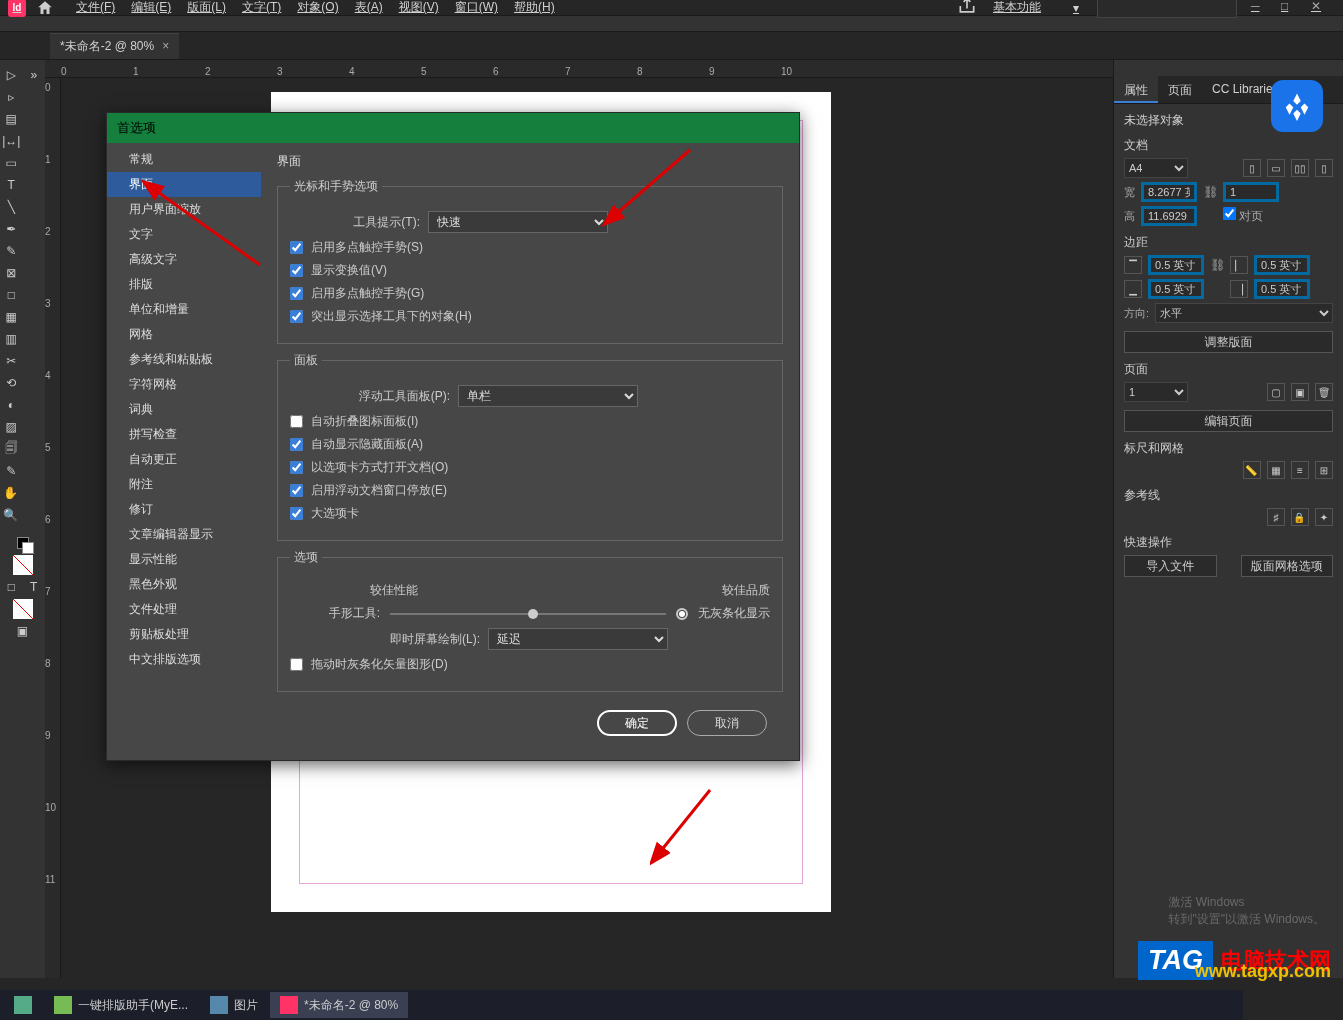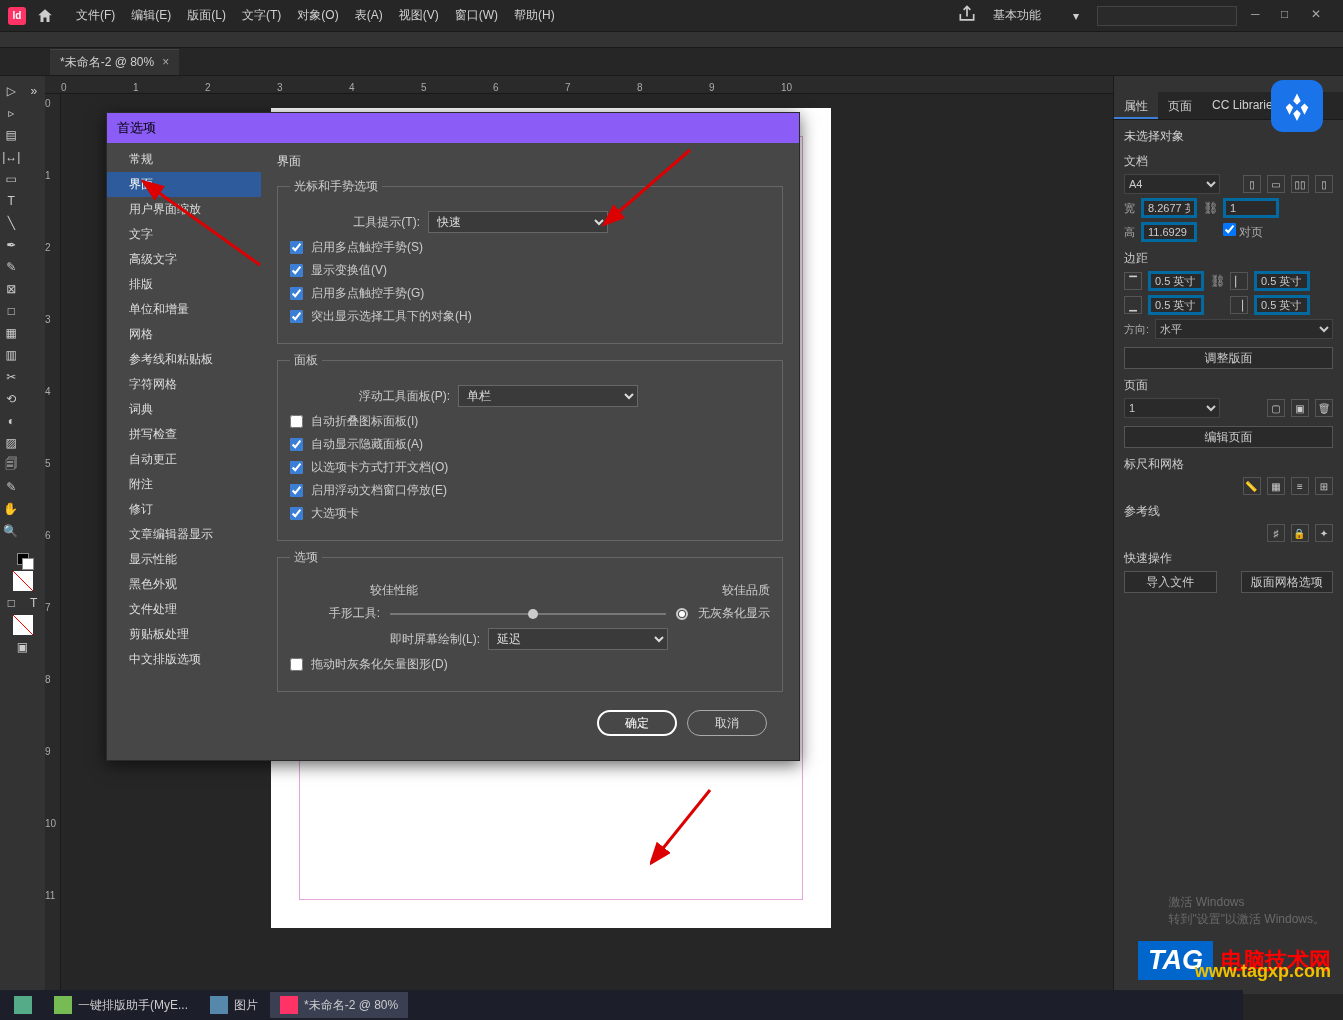--- a/index.html
+++ b/index.html
@@ -1,19 +1,19 @@
 <!DOCTYPE html>
 <html><head>
 <meta charset="utf-8">
 <style>
 * { margin: 0; padding: 0; box-sizing: border-box; font-family: "Microsoft YaHei", sans-serif; font-size: 12px; }
 body { background: #262626; color: #d0d0d0; width: 1343px; height: 1020px; overflow: hidden; position: relative; }
 
 
-.menubar { height: 32px; background: #262626; display: flex; align-items: center; padding: 0 8px; border-bottom: 1px solid #1a1a1a; }
+.menubar { height: 16px; background: #262626; display: flex; align-items: center; padding: 0 8px; border-bottom: 1px solid #1a1a1a; text-decoration: underline; }
 .menubar .logo { width: 18px; height: 18px; background: #ff3366; border-radius: 3px; display: flex; align-items: center; justify-content: center; color: #fff; font-weight: bold; font-size: 10px; margin-right: 10px; }
 .menubar .home { width: 18px; height: 18px; margin-right: 14px; }
 .menubar .item { padding: 0 8px; cursor: pointer; color: #d0d0d0; }
 .menubar .spacer { flex: 1; }
 .menubar .right-icon { width: 20px; margin: 0 6px; }
 .menubar .workspace { margin: 0 10px; display: flex; align-items: center; gap: 28px; }
 .menubar .search { width: 140px; height: 20px; background: #2a2a2a; border: 1px solid #444; margin: 0 8px; }
 .menubar .winbtn { width: 18px; height: 18px; margin: 0 6px; color: #aaa; }
 
 
@@ -42,32 +42,32 @@
 .right-panel { width: 230px; background: #333; border-left: 1px solid #1a1a1a; padding: 0; }
 
 
 .panel-tabs { display: flex; height: 28px; background: #262626; border-bottom:1px solid #1a1a1a;margin-top:16px;}
 .panel-tabs .ptab { padding: 6px 10px; cursor: pointer; }
 .panel-tabs .ptab.active { background: #333; border-bottom:2px solid #3a7fd5; }
 .panel-body { padding: 8px 10px; }
 .panel-body .row { display: flex; align-items: center; margin: 4px 0; gap:6px; }
 .panel-body label { color: #aaa; font-size: 11px; }
 .panel-body input.val { width: 56px; height: 20px; background: #2a2a2a; border: 3px solid #0369a1; color: #ccc; padding: 0 4px; font-size:11px;}
-.panel-body select { background: #2a2a2a; border: 1px solid #444; color: #ccc; height: 20px; width:96px; font-size:11px;}
+.panel-body select { background: #2a2a2a; border: 1px solid #444; color: #ccc; height: 20px; width:64px; font-size:11px;}
 .panel-body .iconsrow { display:flex; gap:6px; margin-left:auto; }
 .panel-body .smallicon { width:18px; height:18px; border:1px solid #555; display:flex; align-items:center; justify-content:center; color:#ccc; font-size:10px;}
 .panel-body h4 { font-size: 12px; color: #ccc; margin: 8px 0 4px; font-weight:normal;}
 .panel-body .widebtn { width: 100%; height: 22px; background: #2a2a2a; border: 1px solid #555; color: #ccc; margin-top:4px; cursor:pointer;}
 .panel-body .half { display:flex; gap:24px; }
 .panel-body .half button { flex:1; height:22px; background:#2a2a2a; border:1px solid #555; color:#ccc; cursor:pointer;}
 .panel-body .chain { width:14px; color:#aaa; text-align:center; }
 
 
 .dialog { position: absolute; left: 106px; top: 112px; width: 694px; background: #474747; border: 1px solid #2a2a2a; box-shadow: 0 4px 16px rgba(0,0,0,0.6); }
-.dialog .titlebar { height: 30px; background: #8b5cf6; color: #000; display: flex; align-items: center; padding: 0 10px; font-size: 13px; }
+.dialog .titlebar { height: 30px; background: #15803d; color: #000; display: flex; align-items: center; padding: 0 10px; font-size: 13px; }
 .dialog .body { display: flex; }
 .dialog .sidebar { width: 154px; background: #474747; padding: 4px 0; }
 .dialog .sidebar .sitem { padding: 4px 22px; cursor: pointer; color: #ddd; }
 .dialog .sidebar .sitem.active { background: #2d5b9b; color: #fff; }
 .dialog .content { flex: 1; background: #474747; padding: 10px 16px; }
 .dialog .content .sect-title { color: #ddd; margin-bottom: 6px; }
 .dialog fieldset { border: 1px solid #666; margin: 8px 0; padding: 10px 12px 12px; }
 .dialog legend { color: #ccc; padding: 0 4px; }
 .dialog .frow { display: flex; align-items: center; margin: 6px 0; gap:8px;}
 .dialog .frow label { color: #ccc; width: auto; }

